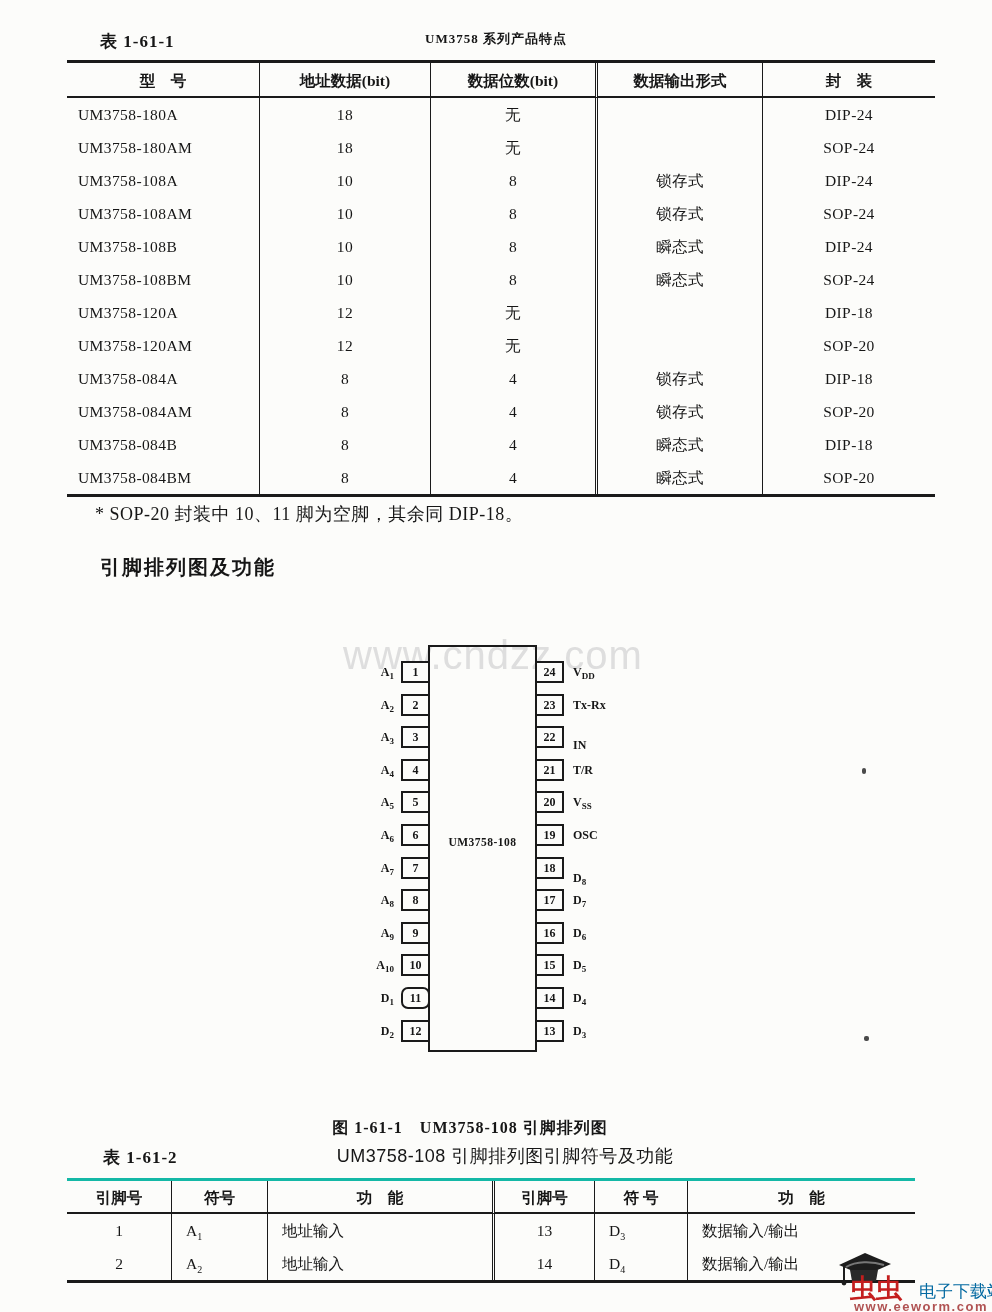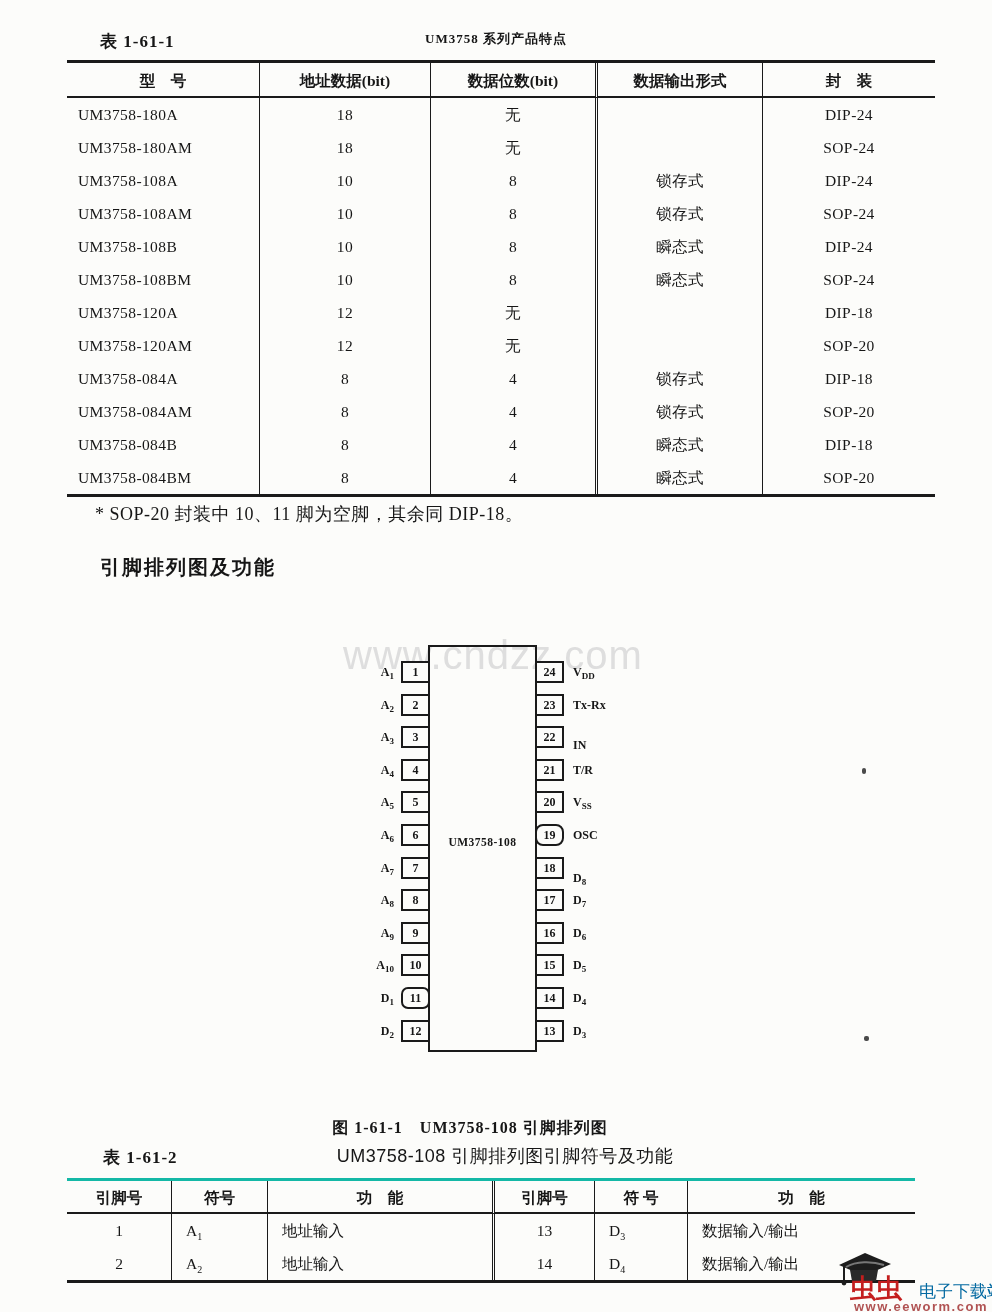--- a/index.html
+++ b/index.html
@@ -189,21 +189,21 @@
         <div class="pinbox" style="left: 535px; top: 661px;">24</div>
         <div class="pinlabel pl-right" style="top: 663px;"><span>V</span><sub>DD</sub></div>
         <div class="pinbox" style="left: 535px; top: 693.6px;">23</div>
         <div class="pinlabel pl-right" style="top: 695.6px;"><span>Tx-Rx</span></div>
         <div class="pinbox" style="left: 535px; top: 726.2px;">22</div>
         <div class="pinlabel pl-right" style="top: 728.2px; margin-top: 8px;"><span>IN</span></div>
         <div class="pinbox" style="left: 535px; top: 758.8px;">21</div>
         <div class="pinlabel pl-right" style="top: 760.8px;"><span>T/R</span></div>
         <div class="pinbox" style="left: 535px; top: 791.4px;">20</div>
         <div class="pinlabel pl-right" style="top: 793.4px;"><span>V</span><sub>SS</sub></div>
-        <div class="pinbox" style="left: 535px; top: 824px; border-radius: 8px;">19</div>
+        <div class="pinbox" style="left: 535px; top: 824px;">19</div>
         <div class="pinlabel pl-right" style="top: 826px;"><span>OSC</span></div>
         <div class="pinbox" style="left: 535px; top: 856.6px;">18</div>
         <div class="pinlabel pl-right" style="top: 869px;"><span>D</span><sub>8</sub></div>
         <div class="pinbox" style="left: 535px; top: 889.2px;">17</div>
         <div class="pinlabel pl-right" style="top: 891.2px;"><span>D</span><sub>7</sub></div>
         <div class="pinbox" style="left: 535px; top: 921.8px;">16</div>
         <div class="pinlabel pl-right" style="top: 923.8px;"><span>D</span><sub>6</sub></div>
         <div class="pinbox" style="left: 535px; top: 954.4px;">15</div>
         <div class="pinlabel pl-right" style="top: 956.4px;"><span>D</span><sub>5</sub></div>
         <div class="pinbox" style="left: 535px; top: 987px;">14</div>

